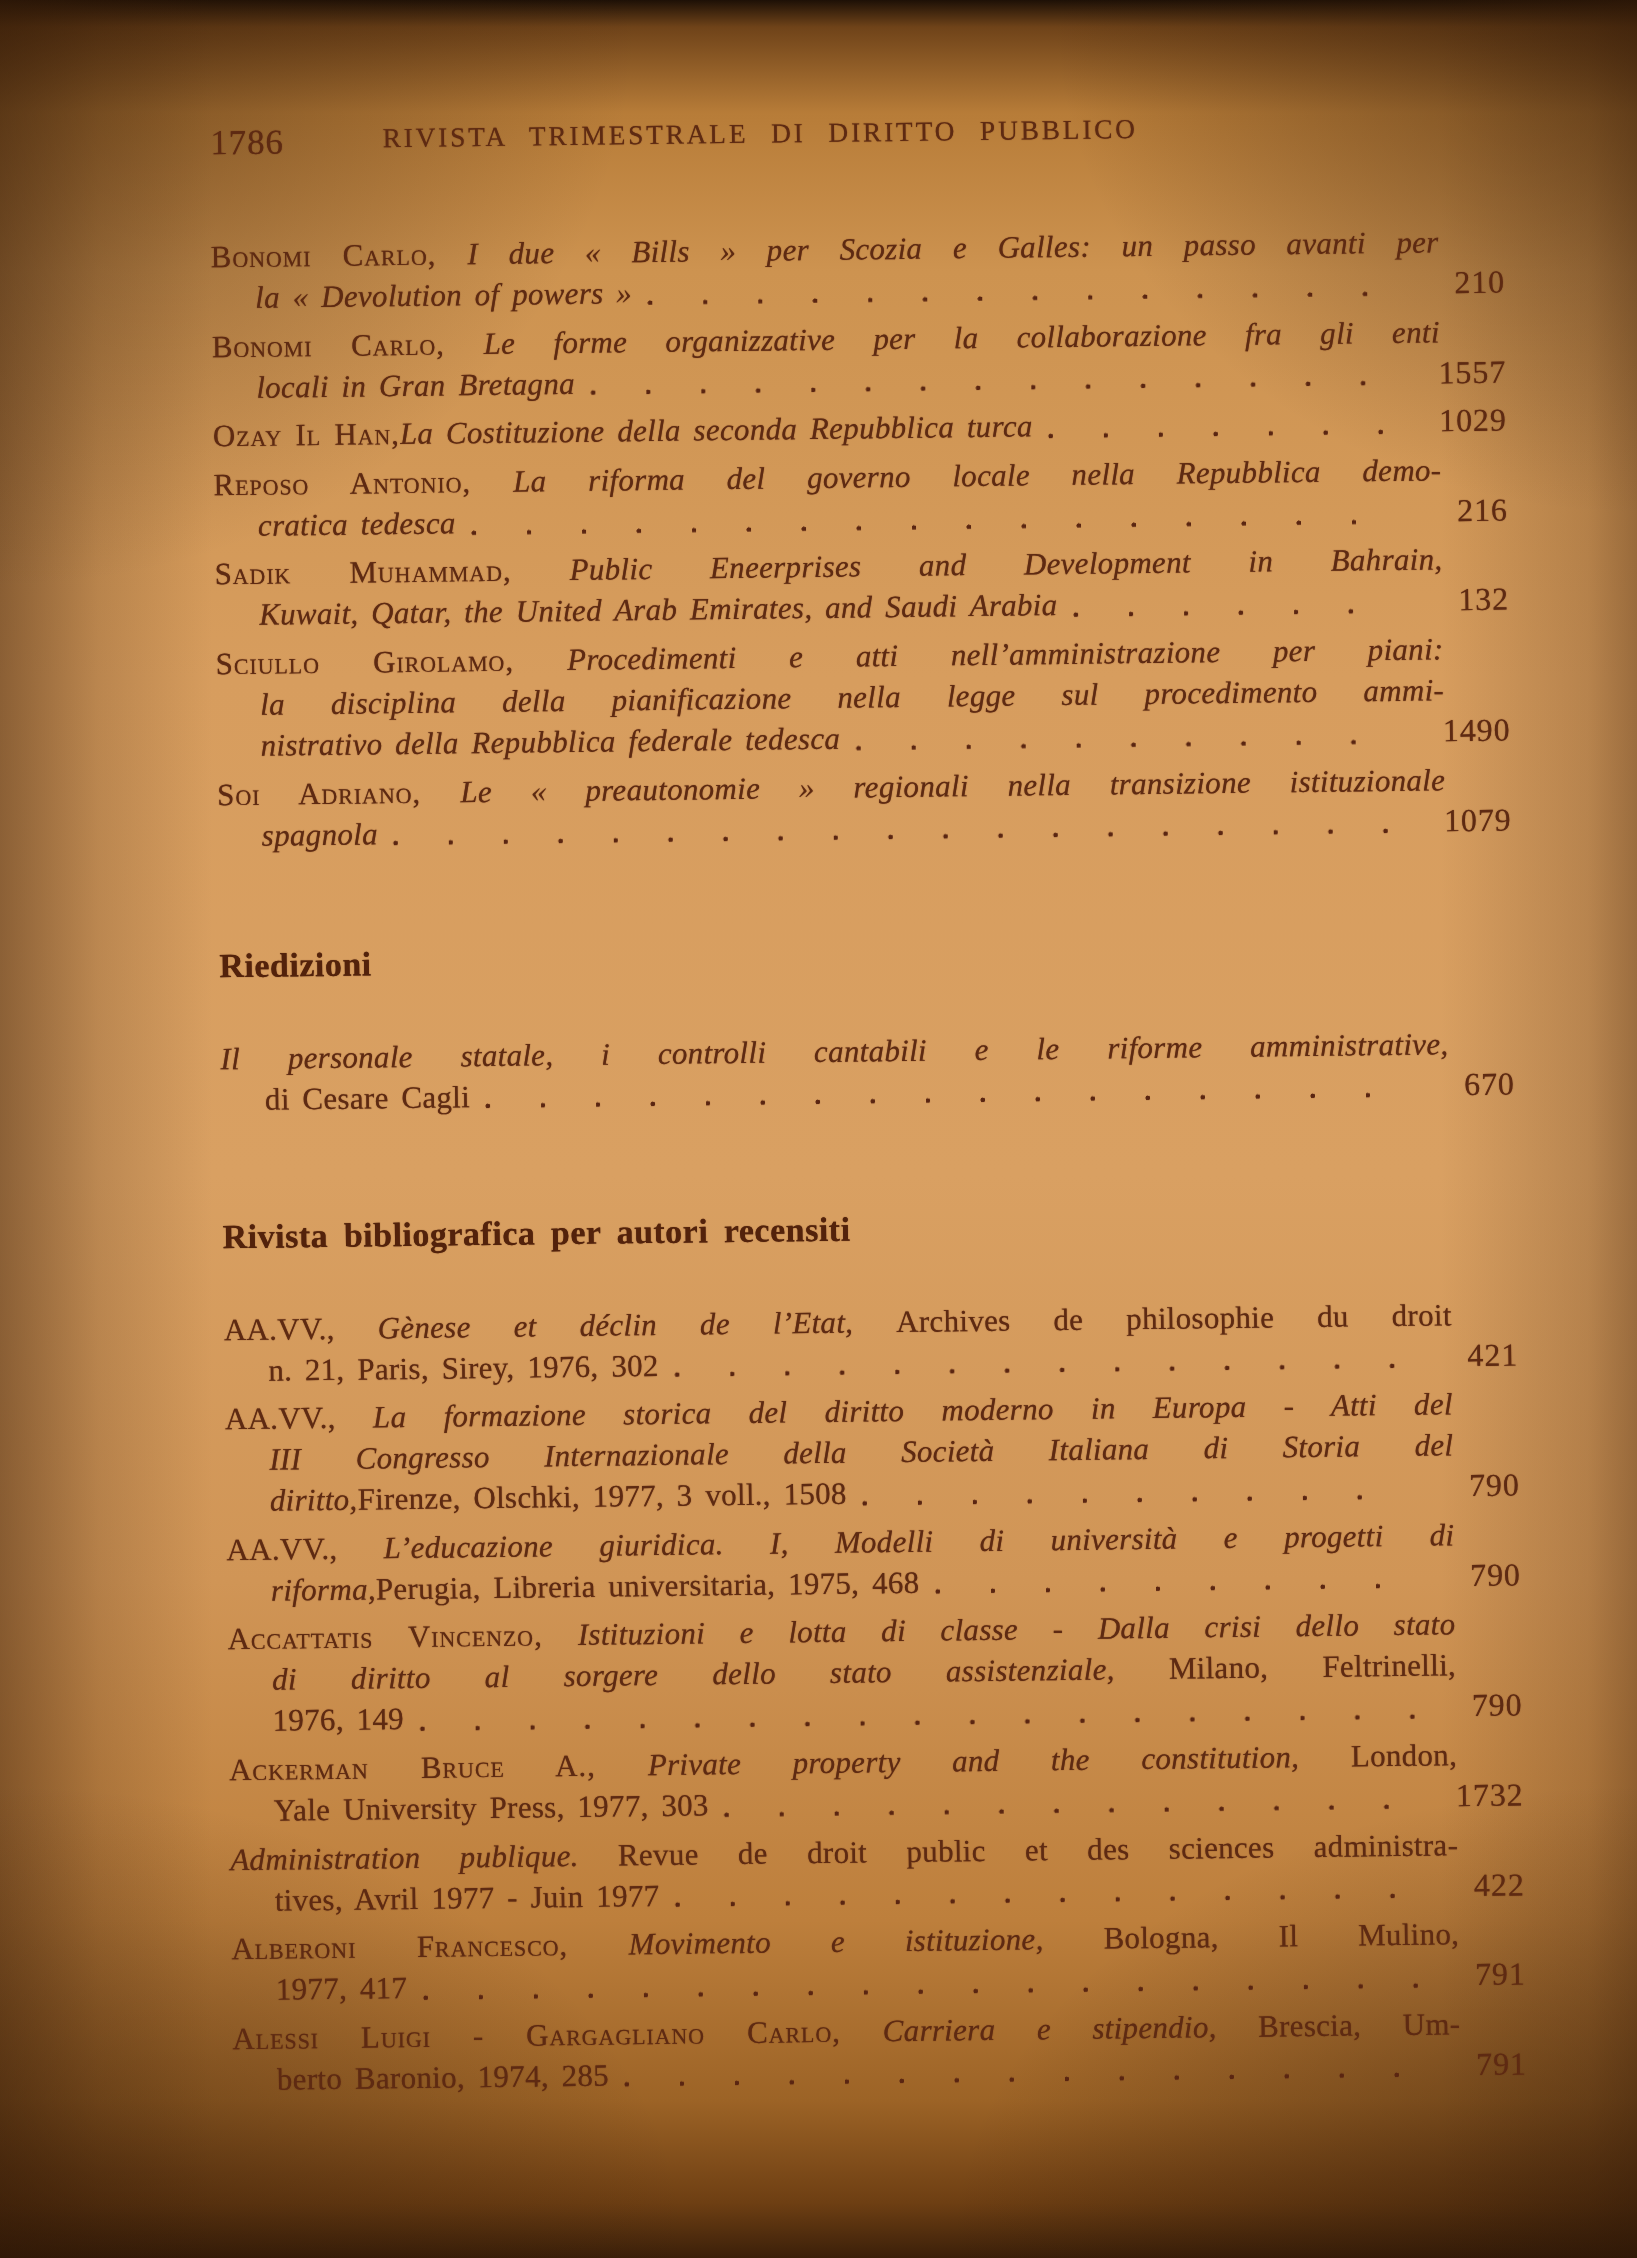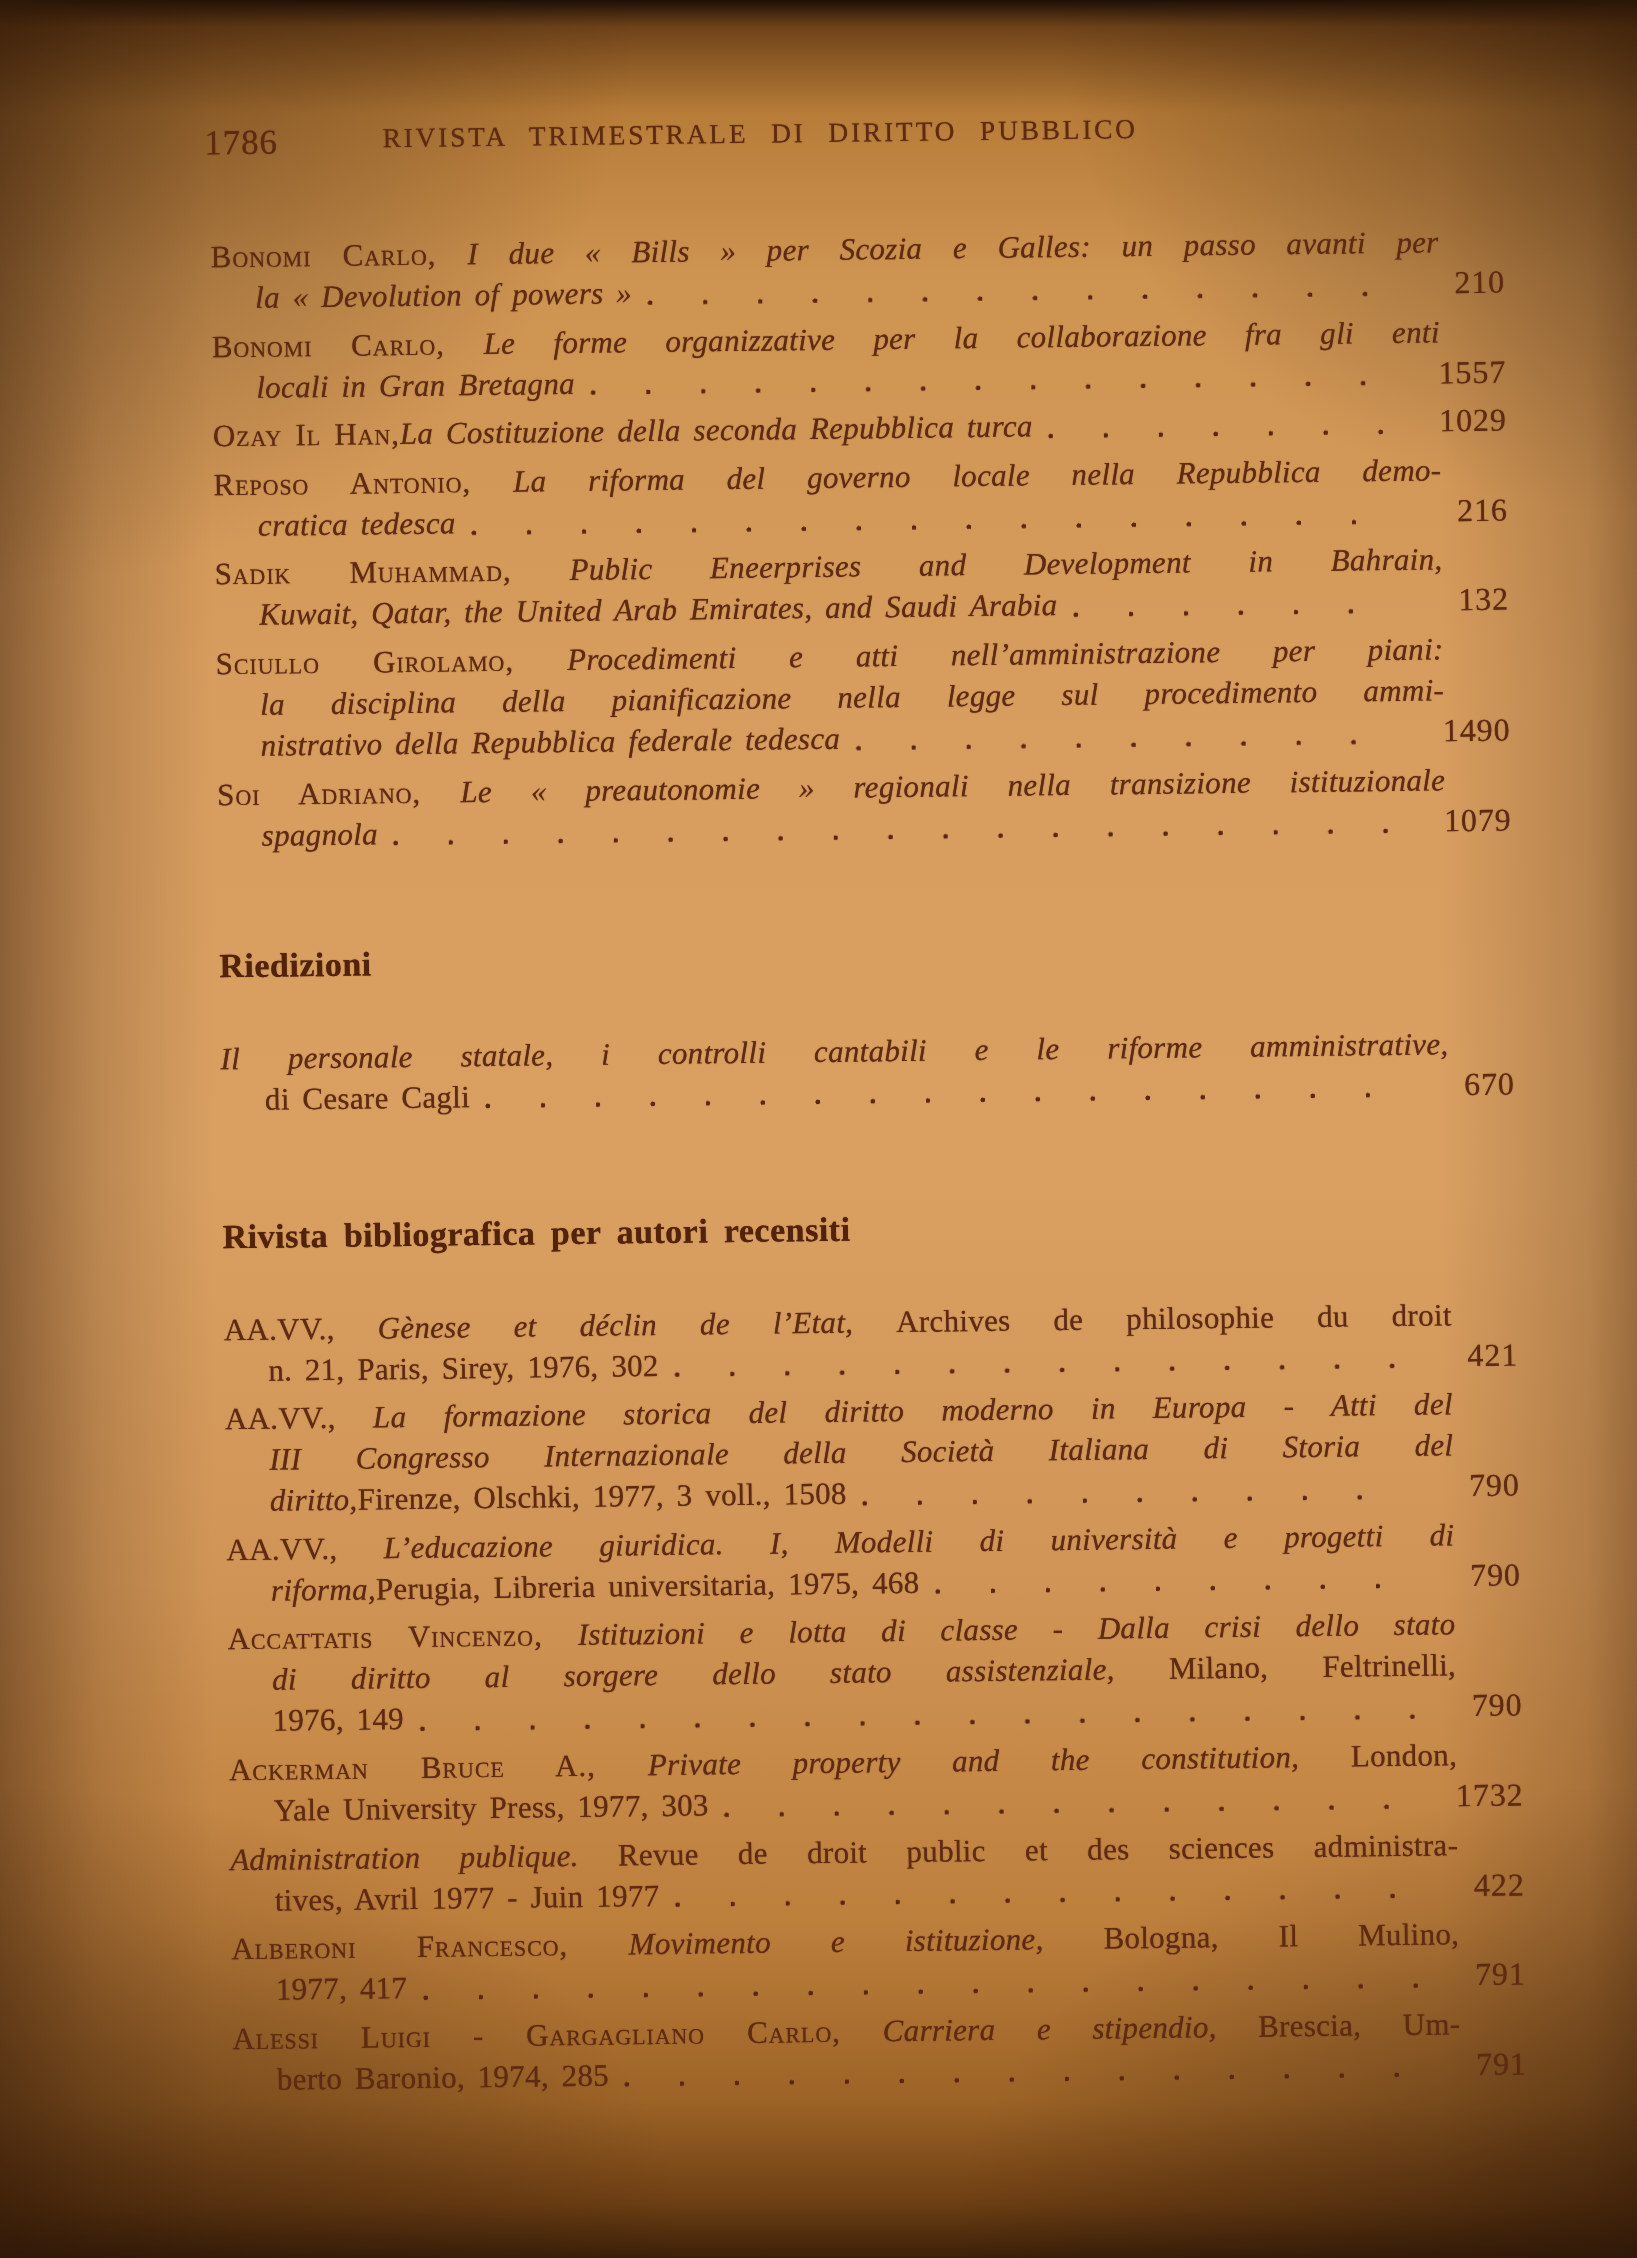--- a/index.html
+++ b/index.html
@@ -26,21 +26,21 @@
     color:#5e2a12;
   }
   .ink{ text-shadow:0 0 1.1px rgba(94,42,18,.85); }
 
   .page-header{
     position:relative;
     margin-top:112px;
     height:49px;
   }
   .folio{
-    position:absolute; left:215px; top:3.8px;
+    position:absolute; left:221px; top:3.8px;
     font-size:35px; letter-spacing:0.9px;
   }
   .running-head{
     text-align:center;
     padding:5.7px 407px 0 312px;
     font-size:27.4px;
     letter-spacing:2.8px;
     word-spacing:13.2px;
     white-space:nowrap;
   }

